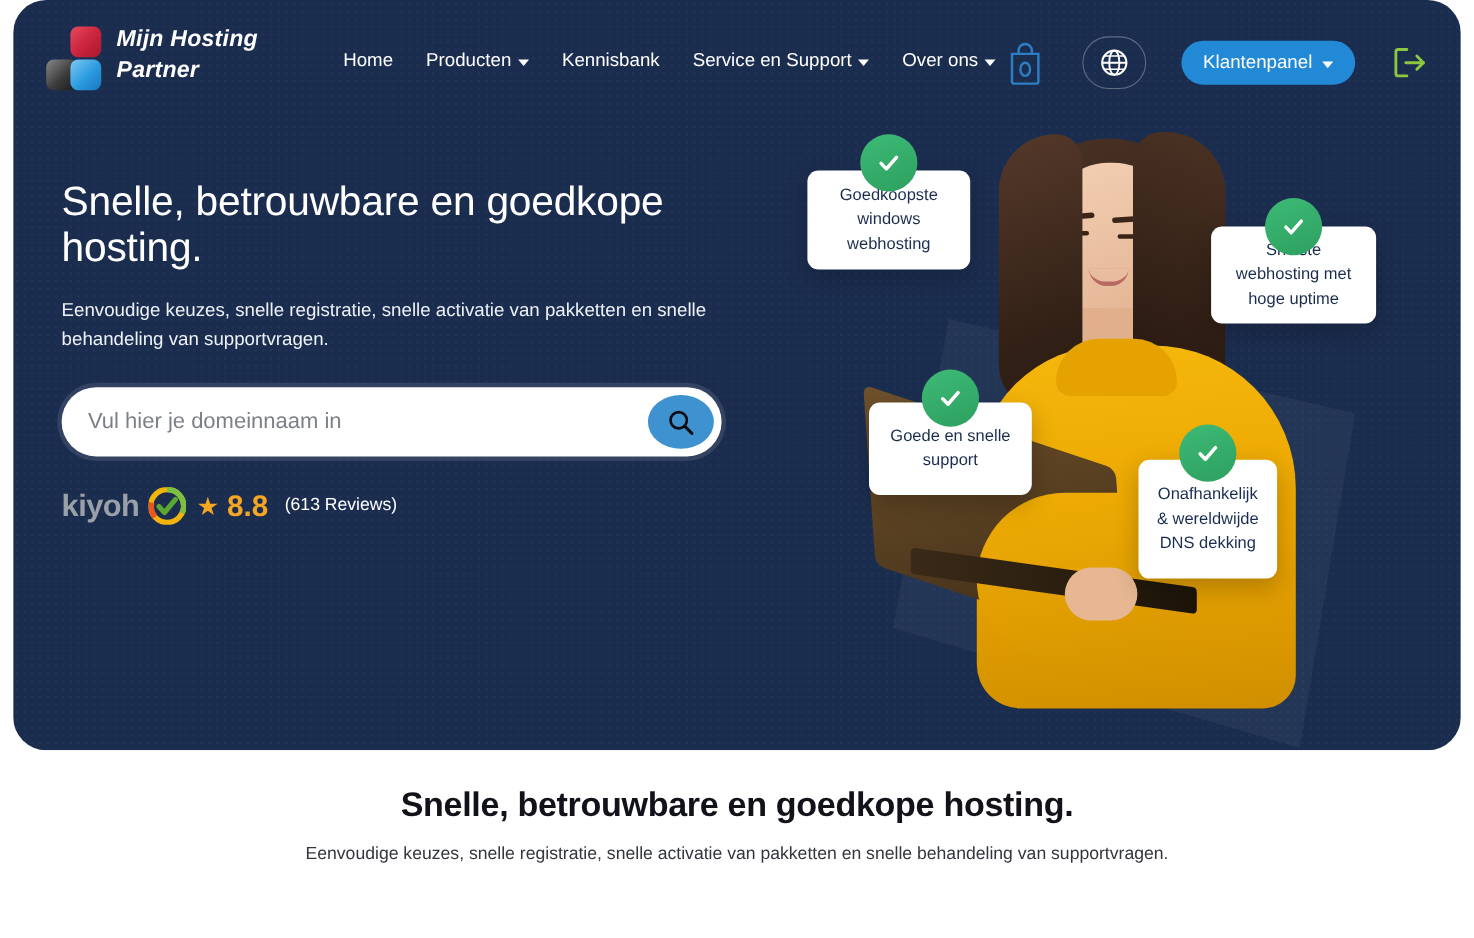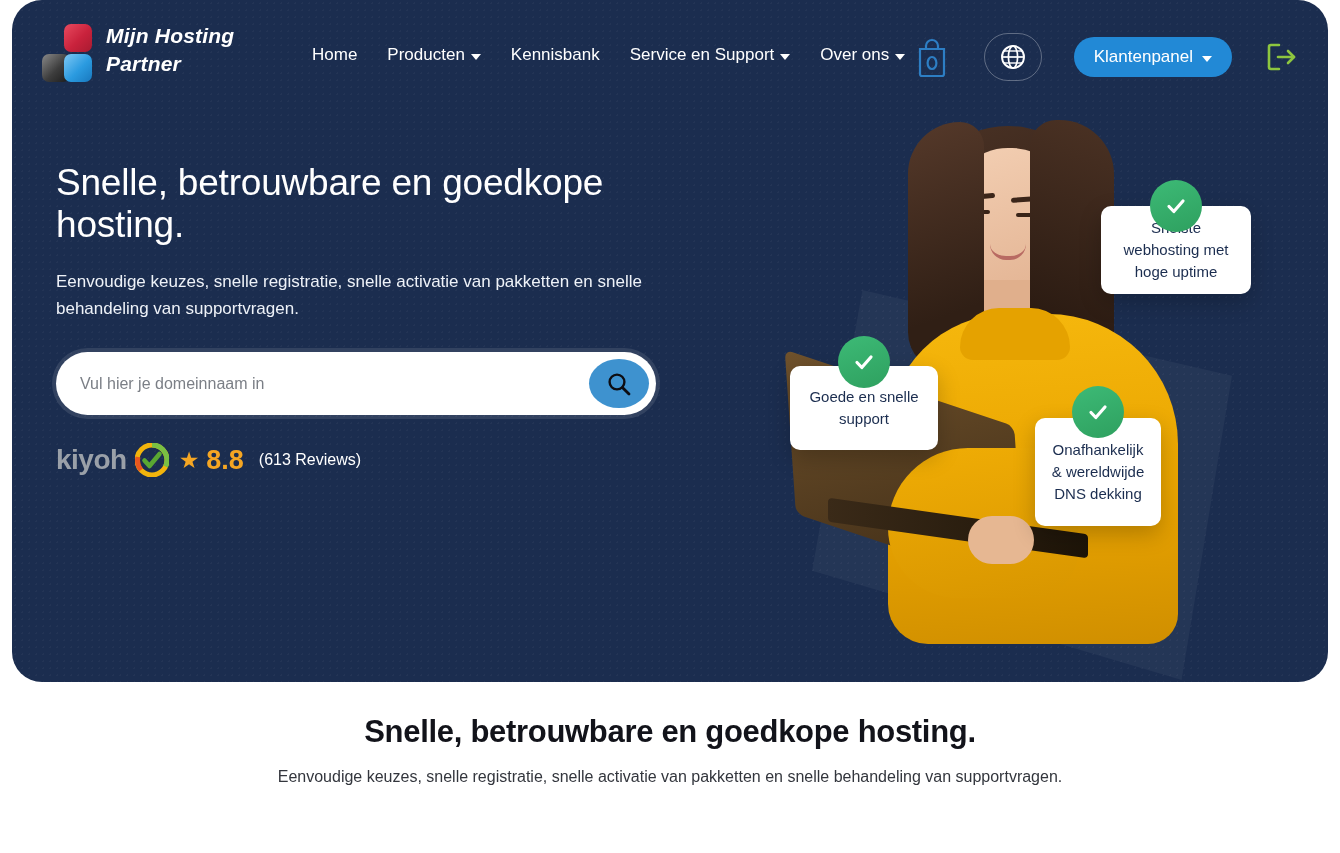--- a/index.html
+++ b/index.html
@@ -73,21 +73,21 @@
     color: #eef2f8; font-size: 17px; line-height: 27px; margin-top: 22px; width: 600px;
   }
 
   .search-wrap {
     margin-top: 30px; width: 600px; height: 63px; background: #ffffff;
     border-radius: 34px; position: relative; display: flex; align-items: center;
     box-shadow: 0 0 0 4px rgba(255,255,255,0.10);
   }
   .search-input {
     border: none; outline: none; background: transparent;
-    font-family: inherit; font-size: 16px; color: #444;
+    font-family: inherit; font-size: 20px; color: #444;
     padding: 0 80px 0 24px; width: 100%; height: 100%; border-radius: 34px;
   }
   .search-input::placeholder { color: #7b7f86; }
   .search-btn {
     position: absolute; right: 7px; top: 7px; width: 60px; height: 49px;
     background: #3e92cf; border: none; border-radius: 50%; cursor: pointer;
     display: flex; align-items: center; justify-content: center;
   }
 
   .kiyoh { margin-top: 28px; display: flex; align-items: center; gap: 8px; }
@@ -324,20 +324,28 @@
       <div class="hair-front-r"></div>
       <div class="hoodie"></div>
       <div class="hood-collar"></div>
       <div class="laptop-screen"></div>
       <div class="arm"></div>
       <div class="laptop-base"></div>
       <div class="hand"></div>
     </div>
   </div>
 
+  <div class="feature-card card-1">
+    <div class="check-circle">
+      <svg width="26" height="26" viewBox="0 0 26 26">
+        <polyline points="6,13.5 10.8,18.5 20,8" fill="none" stroke="#ffffff" stroke-width="3.2" stroke-linecap="round" stroke-linejoin="round"></polyline>
+      </svg>
+    </div>
+    <div class="label">Goedkoopste windows webhosting</div>
+  </div>
 
   <div class="feature-card card-2">
     <div class="check-circle">
       <svg width="26" height="26" viewBox="0 0 26 26">
         <polyline points="6,13.5 10.8,18.5 20,8" fill="none" stroke="#ffffff" stroke-width="3.2" stroke-linecap="round" stroke-linejoin="round"></polyline>
       </svg>
     </div>
     <div class="label">Snelste webhosting met hoge uptime</div>
   </div>
 

